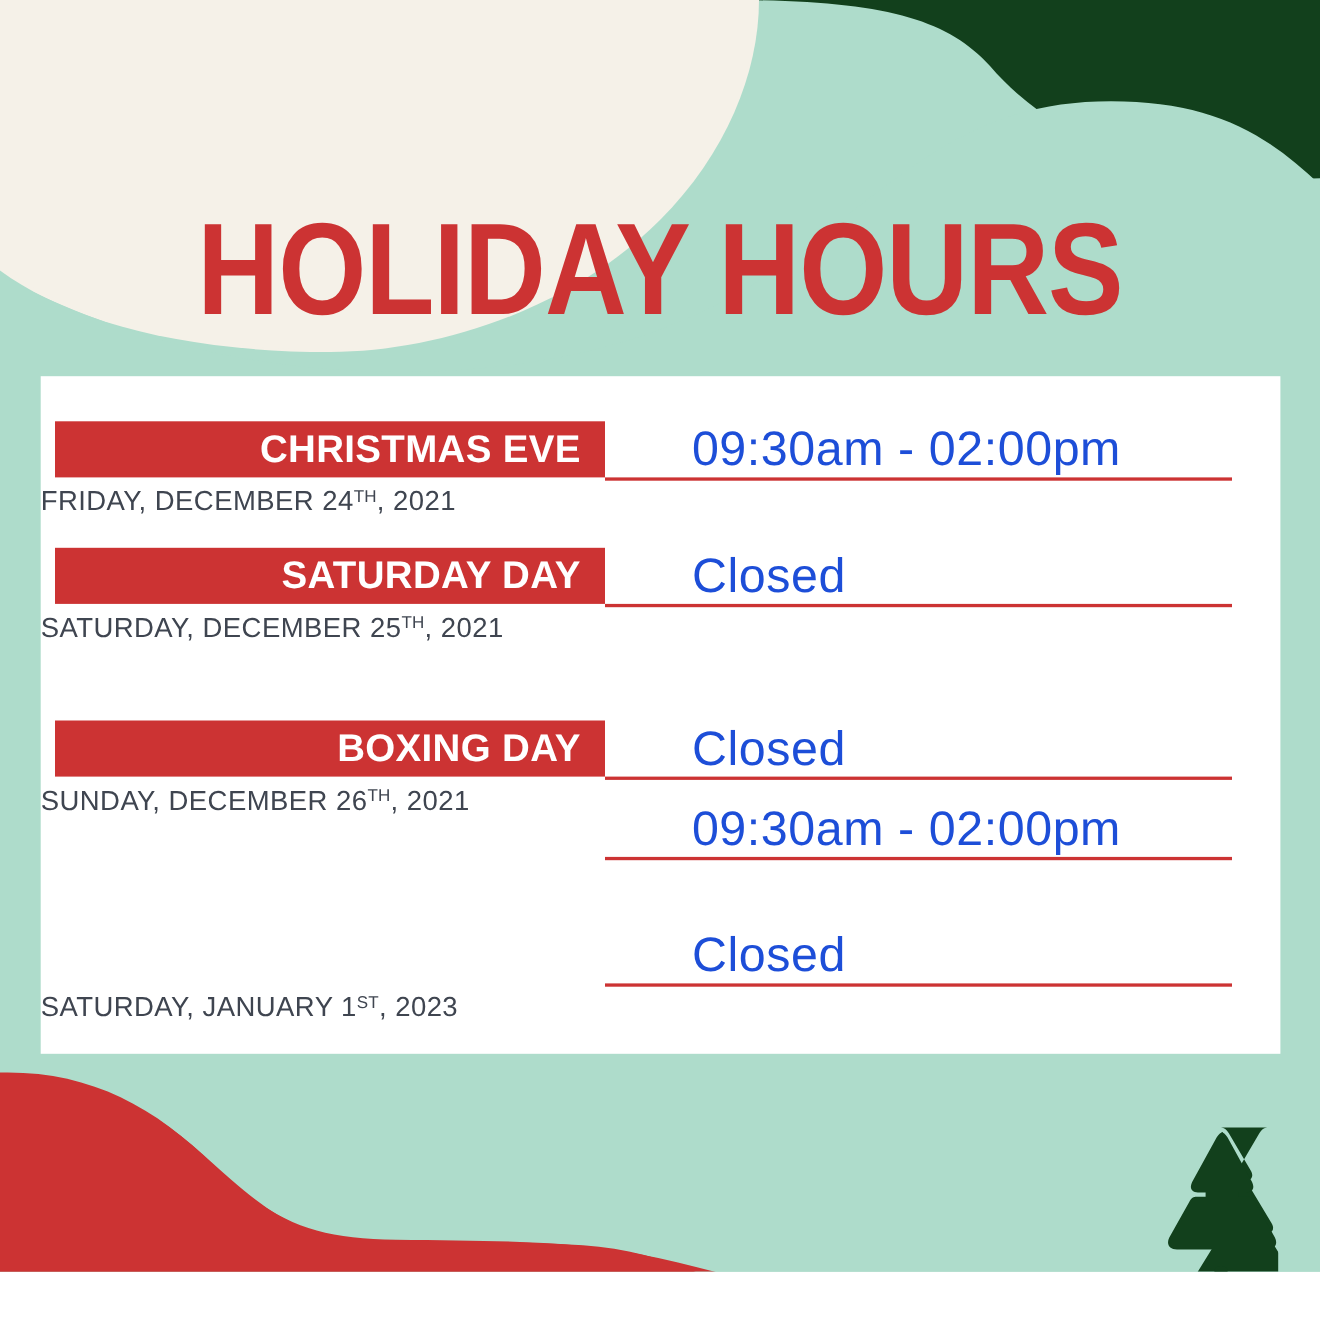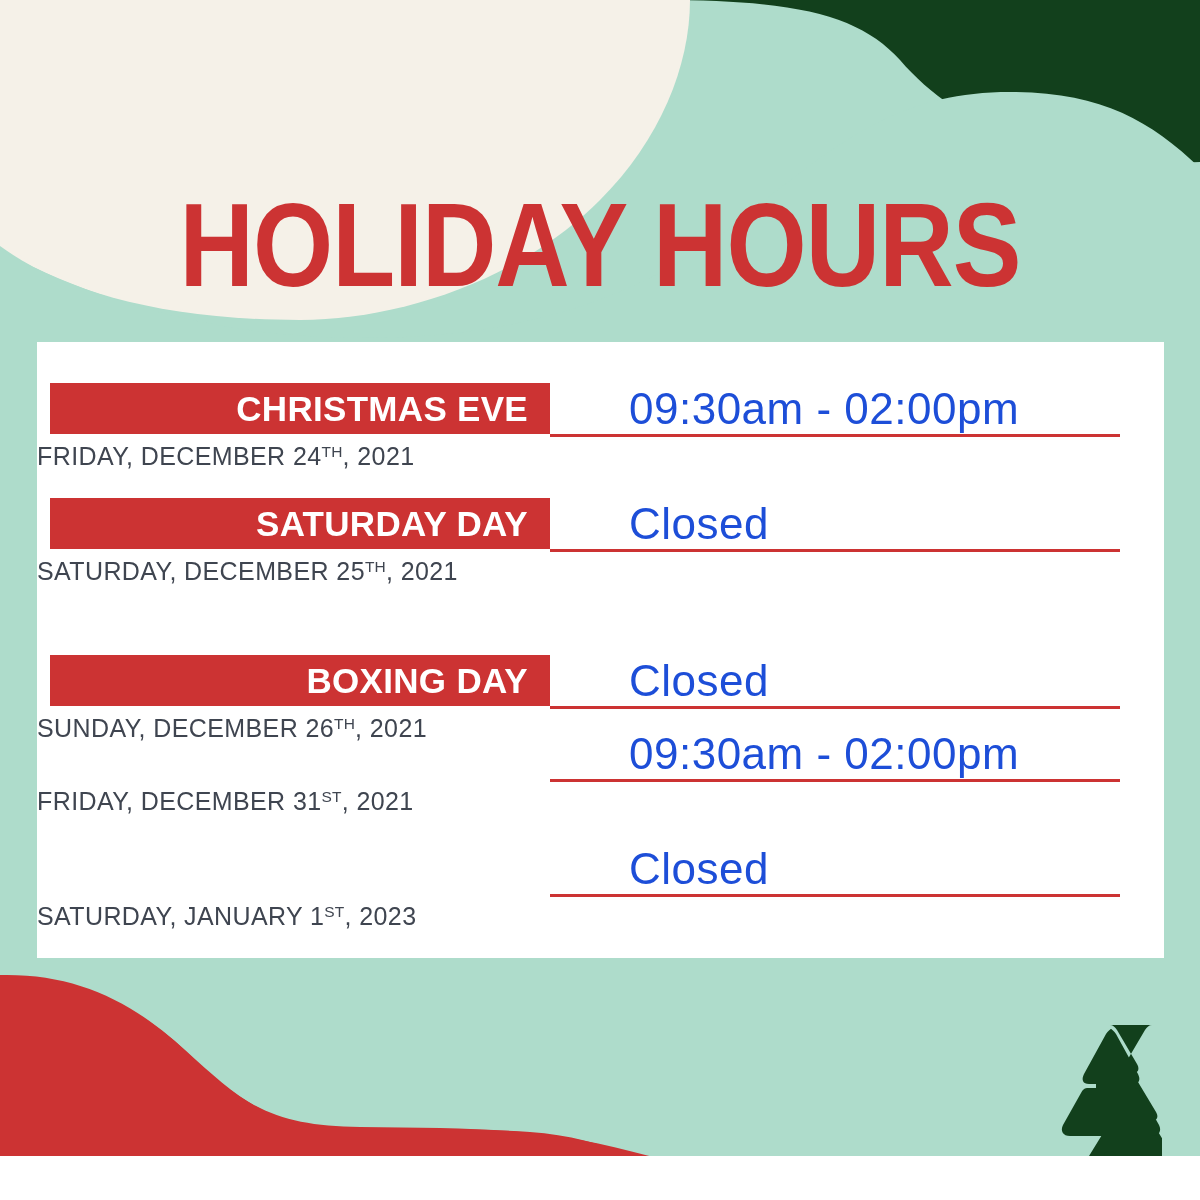--- a/index.html
+++ b/index.html
@@ -196,21 +196,20 @@
         <div class="row-plate-label">BOXING DAY</div>
       </div>
       <div class="row-rule"></div>
       <div class="row-value">Closed</div>
       <div class="row-date"><span>SUNDAY, DECEMBER 26</span><sup>TH</sup><span>, 2021</span></div>
     </div>
 
     <div class="hours-row r3">
       <div class="row-rule"></div>
       <div class="row-value">09:30am - 02:00pm</div>
-      <div class="row-date"><span>FRIDAY, DECEMBER 31</span><sup>ST</sup><span>, 2021</span></div>
     </div>
 
     <div class="hours-row r4">
       <div class="row-rule"></div>
       <div class="row-value">Closed</div>
       <div class="row-date"><span>SATURDAY, JANUARY 1</span><sup>ST</sup><span>, 2023</span></div>
     </div>
 
   </div>
 

